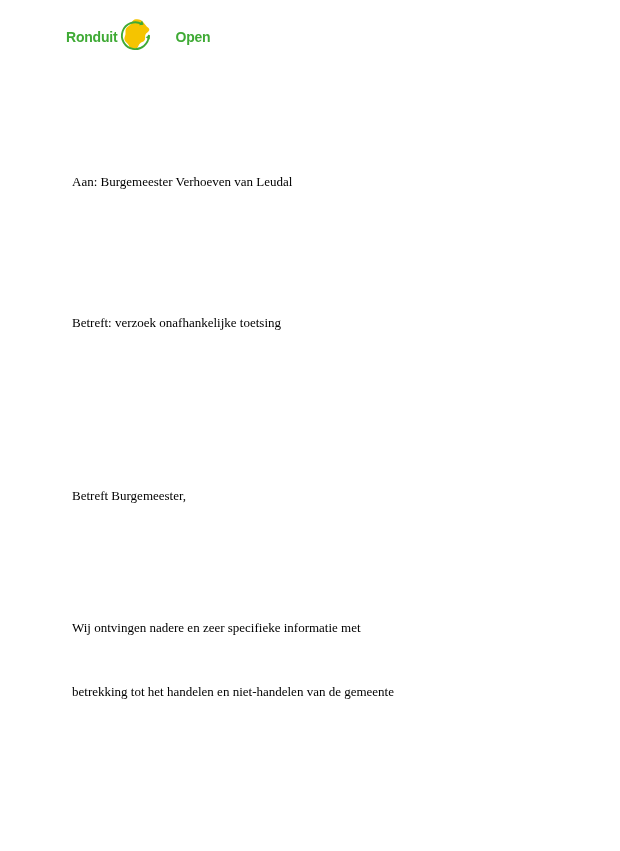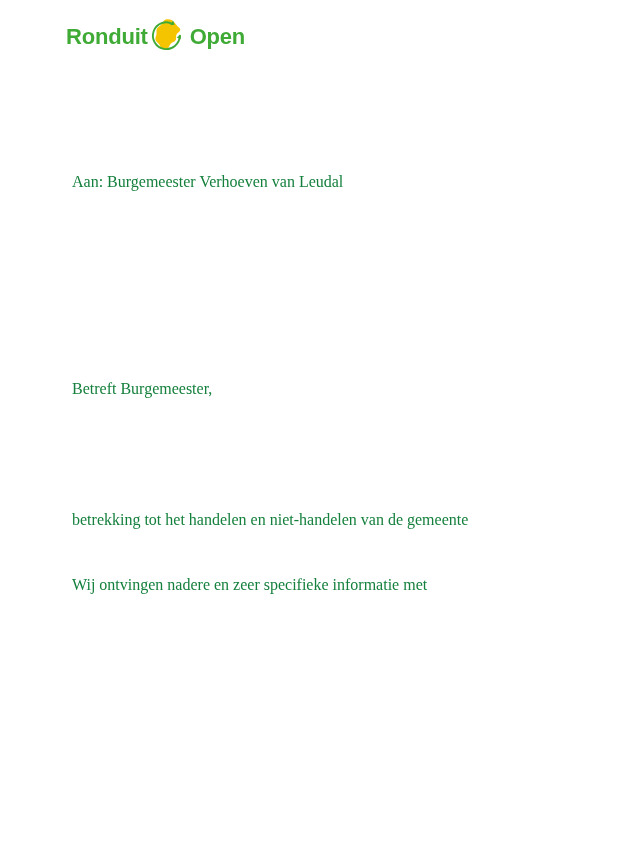--- a/index.html
+++ b/index.html
@@ -31,50 +31,50 @@
     width: 300px;
     height: 52px;
   }
   .logo {
     display: flex;
     align-items: center;
     height: 50px;
   }
   .logo-word {
     font-family: "Liberation Sans", "DejaVu Sans", sans-serif;
-    font-size: 22px;
+    font-size: 14px;
     font-weight: bold;
     color: #3faa35;
     letter-spacing: -0.2px;
     line-height: 1;
   }
   .logo-word.first {
     margin-right: 1px;
   }
   .logo-mark {
     width: 48px;
     height: 48px;
     margin: 0 -3px 0 -6px;
     flex: 0 0 48px;
   }
   .logo-word.second {
-    margin-left: 2px;
+    margin-left: 18px;
   }
 
   
   .body-area {
     position: absolute;
     left: 72px;
     top: 128px;
     width: 500px;
   }
   .block {
-    font-size: 16px;
+    font-size: 13px;
     line-height: 21.5px;
-    color: #15803d;
+    color: #000000;
     margin: 0;
     white-space: pre-wrap;
   }
   .line {
     display: block;
     white-space: pre-wrap;
   }
   .gap-33 { height: 33px; }
   .gap-24 { height: 24px; }
 </style>
@@ -109,32 +109,35 @@
   </div>
 
   <div class="body-area">
 
     <p class="block">
       <span class="line">Aan: Burgemeester Verhoeven van Leudal</span>
     </p>
 
     <div class="gap-33"></div>
 
+    <p class="block">
+      <span class="line">Betreft: verzoek onafhankelijke toetsing</span>
+    </p>
 
     <div class="gap-33"></div>
 
 
     <div class="gap-33"></div>
 
     <p class="block">
       <span class="line">Betreft Burgemeester,</span>
     </p>
 
     <div class="gap-24"></div>
 
     <p class="block">
+      <span class="line">Wij ontvingen nadere en zeer specifieke informatie met</span>
       <span class="line">betrekking tot het handelen en niet-handelen van de gemeente</span>
-      <span class="line">Wij ontvingen nadere en zeer specifieke informatie met</span>
       
     </p>
 
   </div>
 </div>
 
 </body></html>

